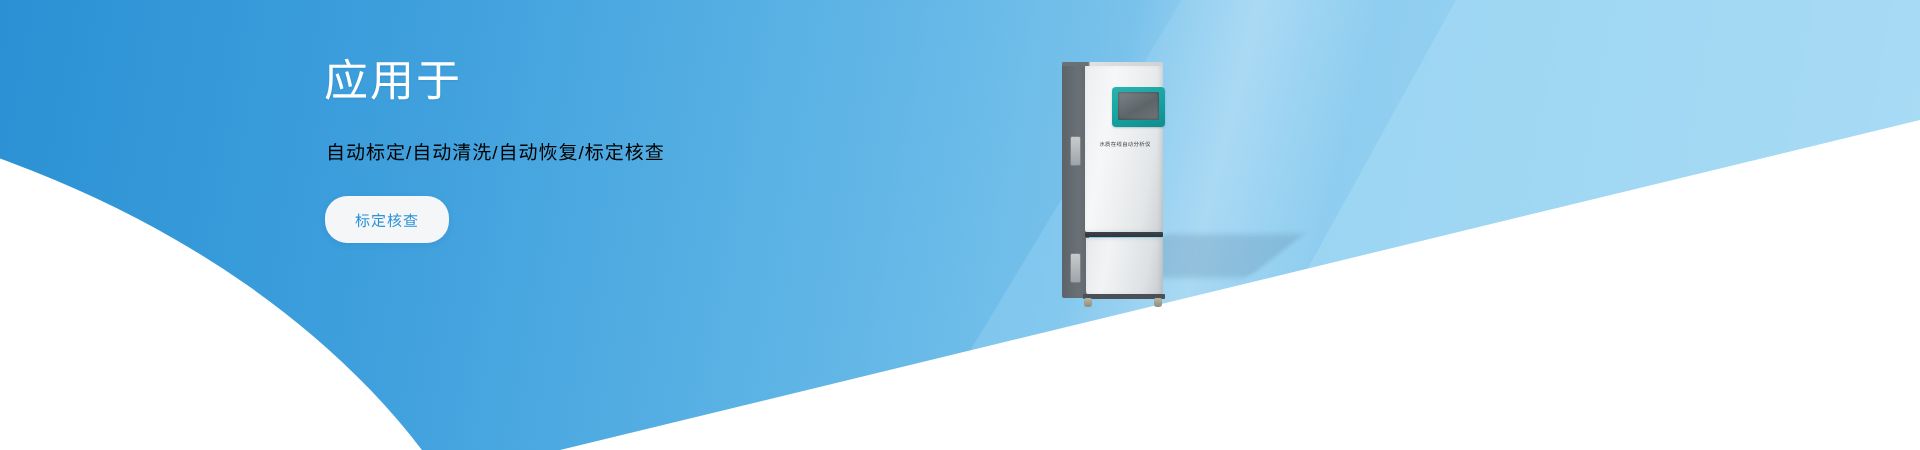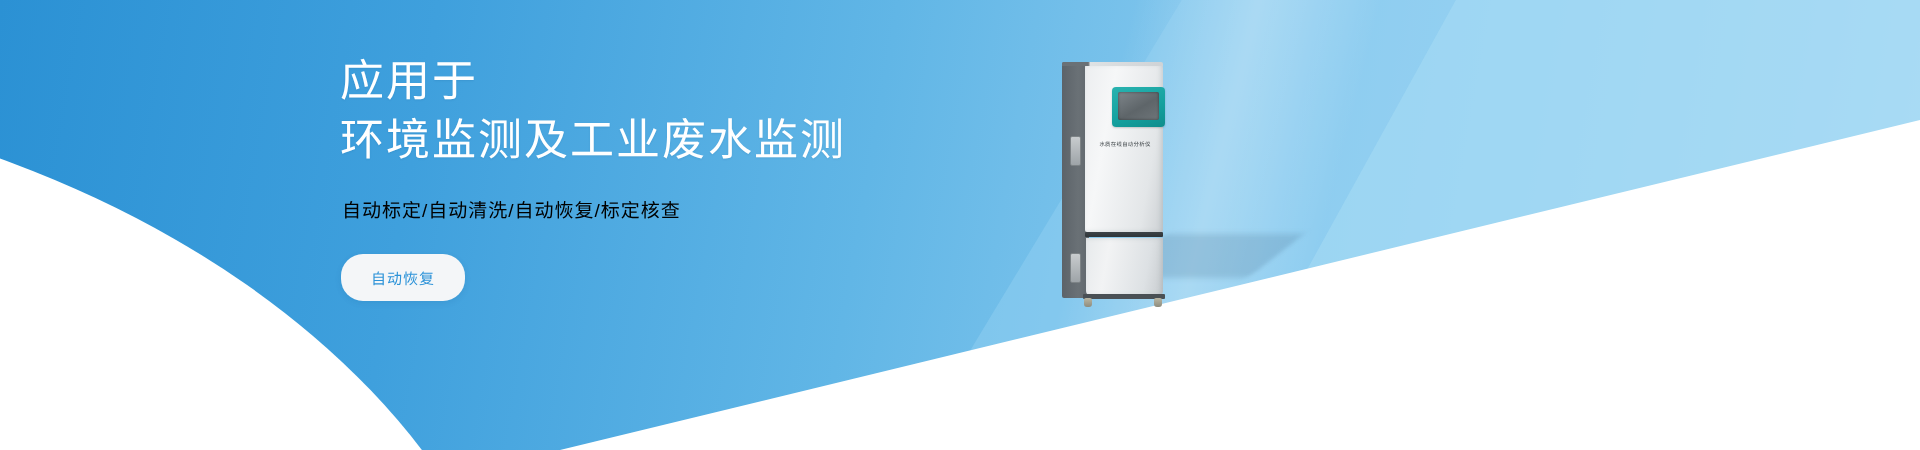--- a/index.html
+++ b/index.html
@@ -85,21 +85,21 @@
     left:0;
     bottom:0;
     width:200px;
     height:60px;
     background:#ffffff;
   }
 
   
   .content{
     position:absolute;
-    left:340px;
+    left:324px;
     top:52px;
     width:760px;
     z-index:6;
   }
 
   .headline{
     margin:0;
     color:#ffffff;
     font-size:44px;
     line-height:1.33;
@@ -298,24 +298,23 @@
   <div class="bg-wedge-light"></div>
   <div class="bg-wedge-light2"></div>
   <div class="bg-band"></div>
   <div class="bg-white-sweep"></div>
   <div class="bg-blob"></div>
   <div class="bg-blob-cut"></div>
 
   <div class="content">
     <h1 class="headline">
       <span>应用于</span>
-      <span class="l2">环境监测及工业废水监测</span>
     </h1>
     <p class="subtitle">自动标定/自动清洗/自动恢复/标定核查</p>
-    <button class="cta">自动恢复</button>
+    <button class="cta">标定核查</button>
   </div>
 
   <div class="device">
     <div class="dev-shadow"></div>
     <div class="dev-side"></div>
     <div class="dev-upper"></div>
     <div class="dev-top"></div>
     <div class="dev-screen-bezel"></div>
     <div class="dev-screen"></div>
     <div class="dev-label">水质在线自动分析仪</div>

